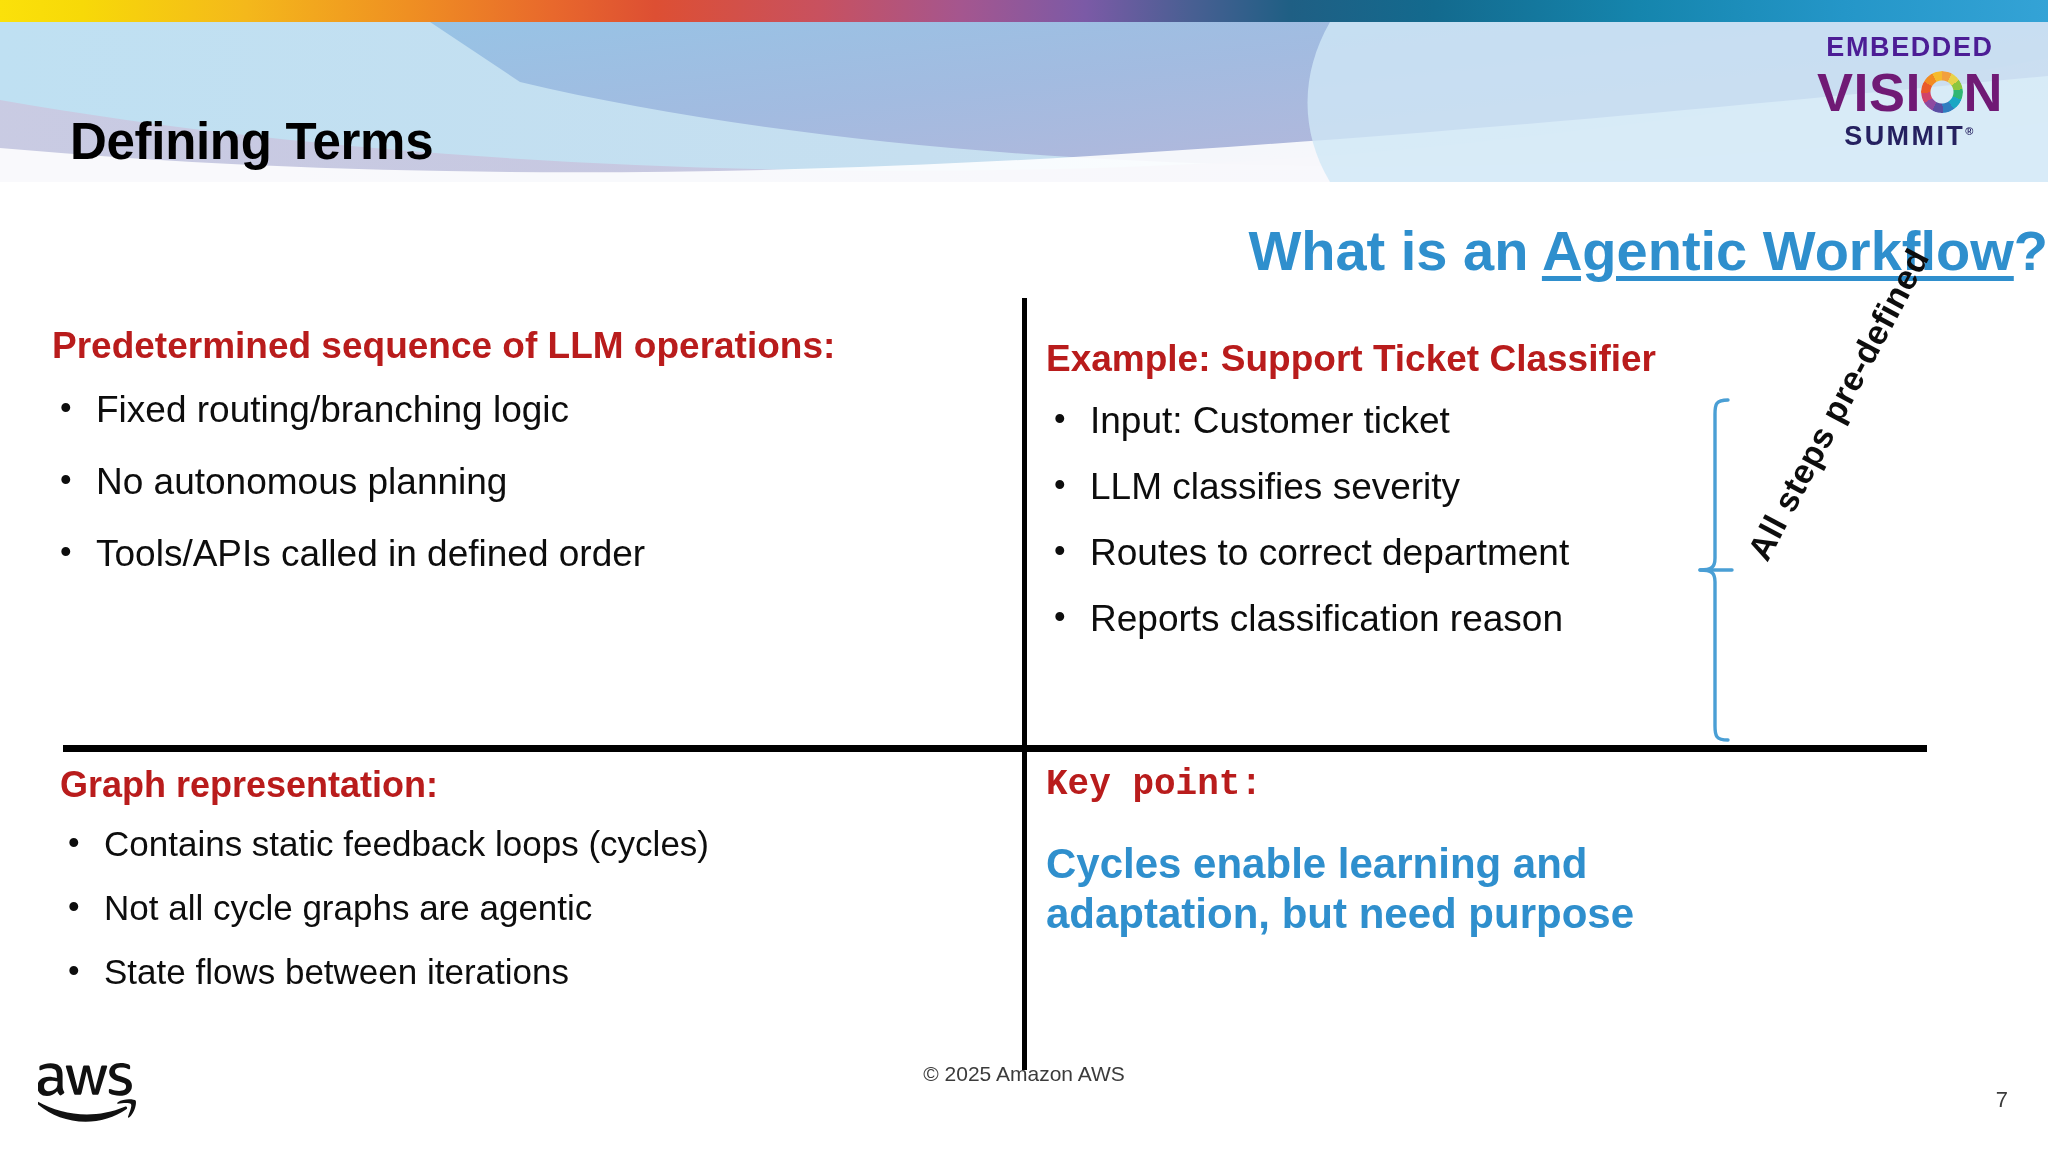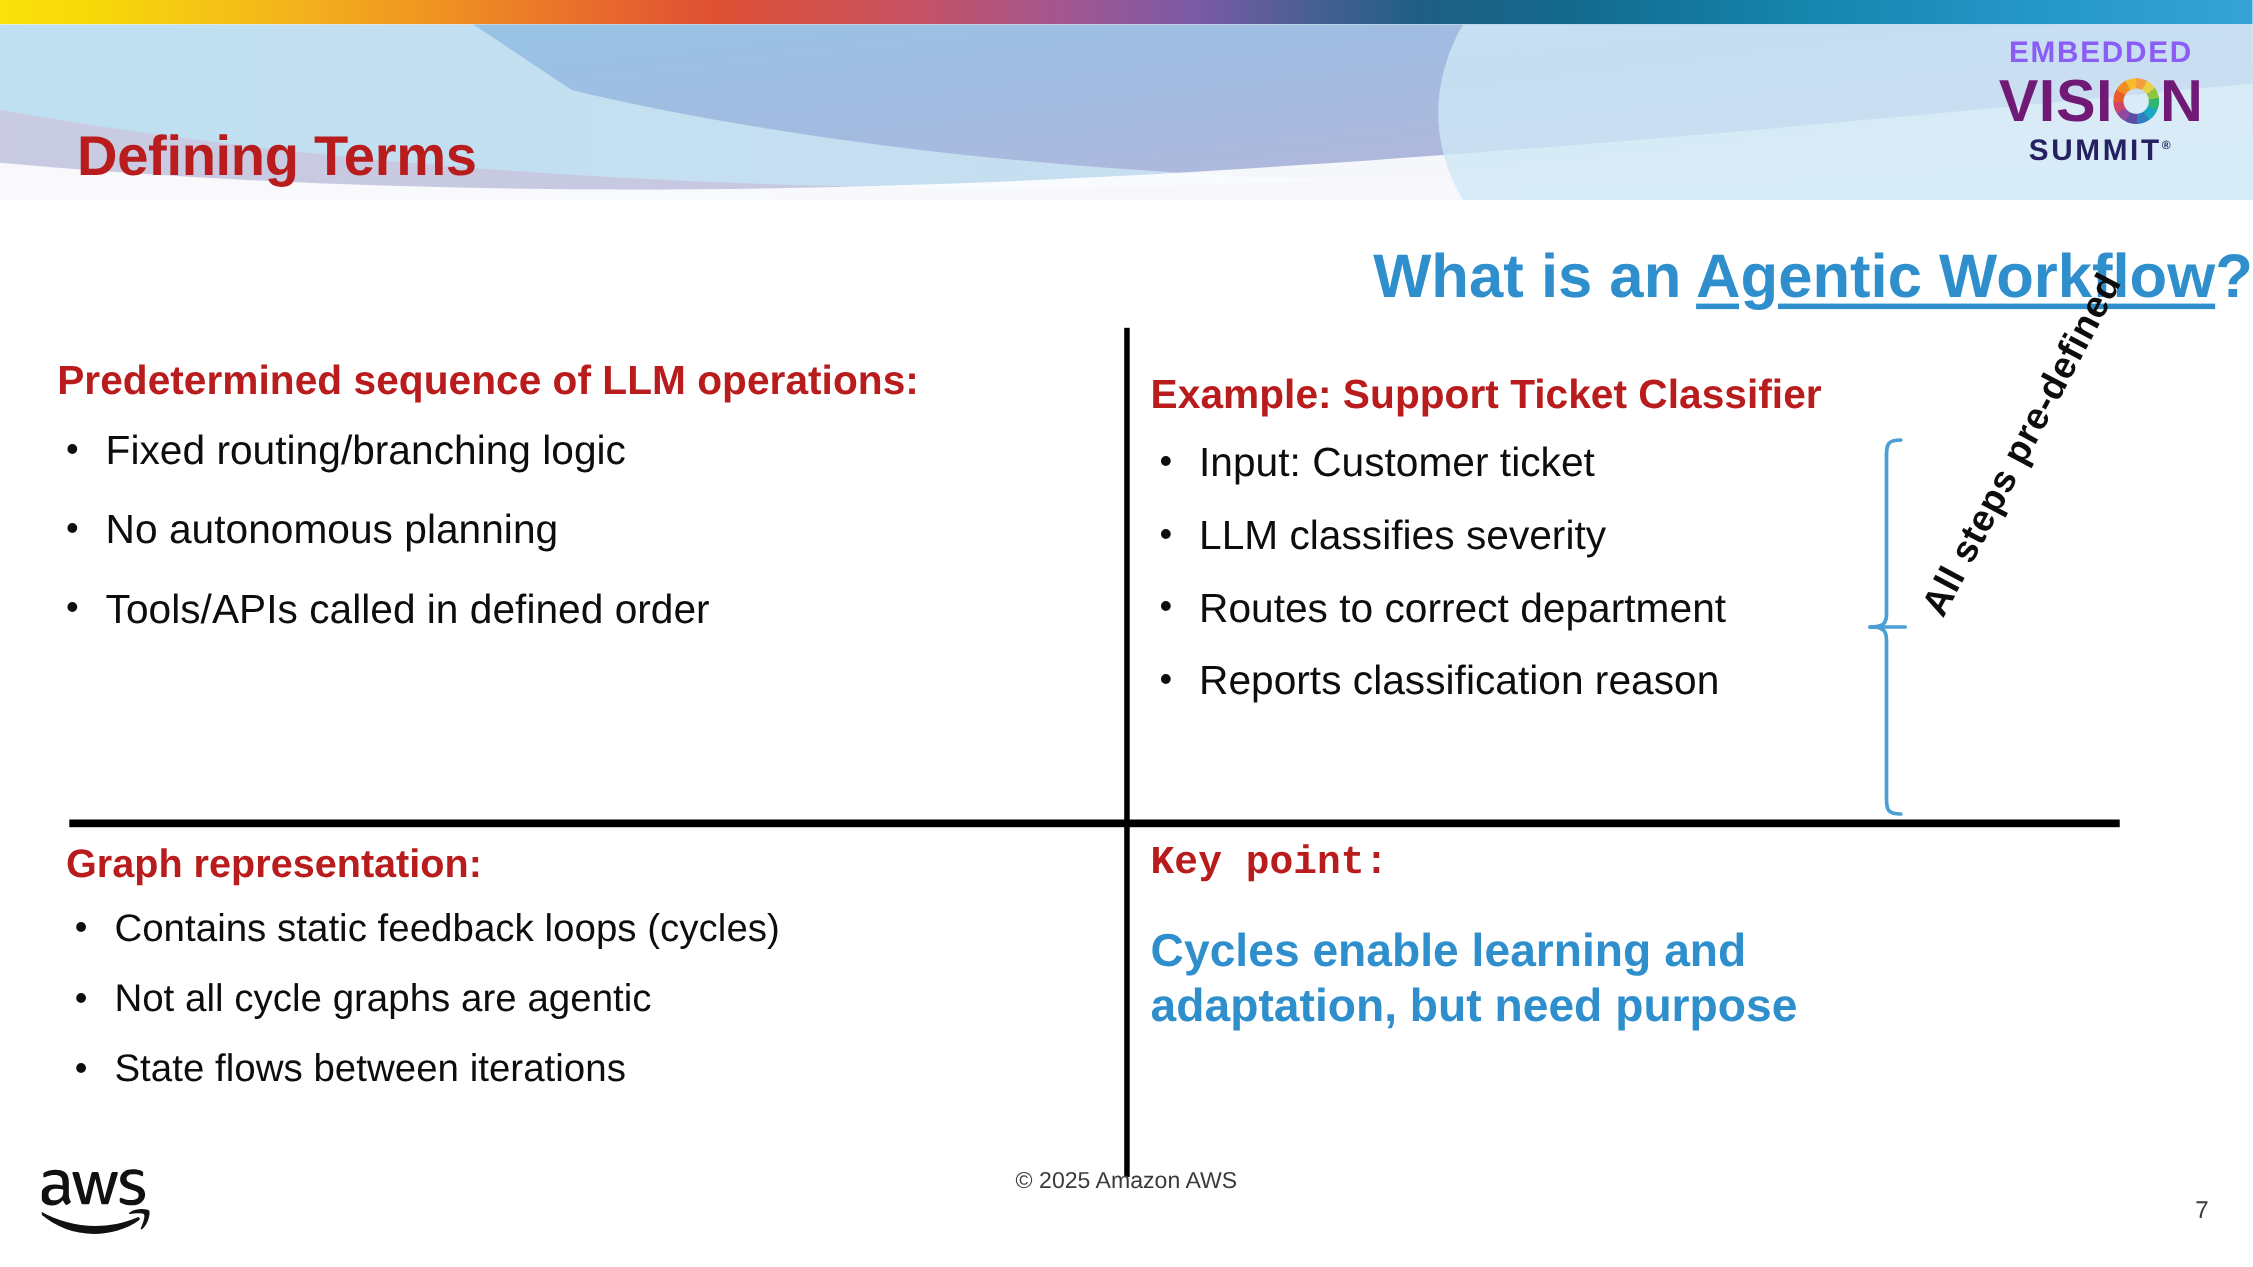--- a/index.html
+++ b/index.html
@@ -54,41 +54,41 @@
   }
   #header-band svg { display:block; width:2048px; height:160px; }
 
   
   #slide-title {
     position: absolute;
     left: 70px;
     top: 78px;
     font-size: 51px;
     font-weight: bold;
-    color: #b91c1c;
+    color: #000000;
     letter-spacing: -0.3px;
     white-space: nowrap;
   }
 
   
   #evs-logo {
     position: absolute;
     right: 24px;
     top: 34px;
     width: 228px;
     height: 118px;
     text-align: center;
     color: #252160;
     line-height: 1;
   }
   #evs-embedded {
     font-size: 27px;
     font-weight: bold;
     letter-spacing: 1.6px;
-    color: #8b5cf6;
+    color: #4c1d95;
   }
   #evs-vision-row {
     position: relative;
     height: 58px;
     margin-top: 2px;
   }
   .evs-vision-text {
     font-size: 54px;
     font-weight: bold;
     letter-spacing: 0.5px;

